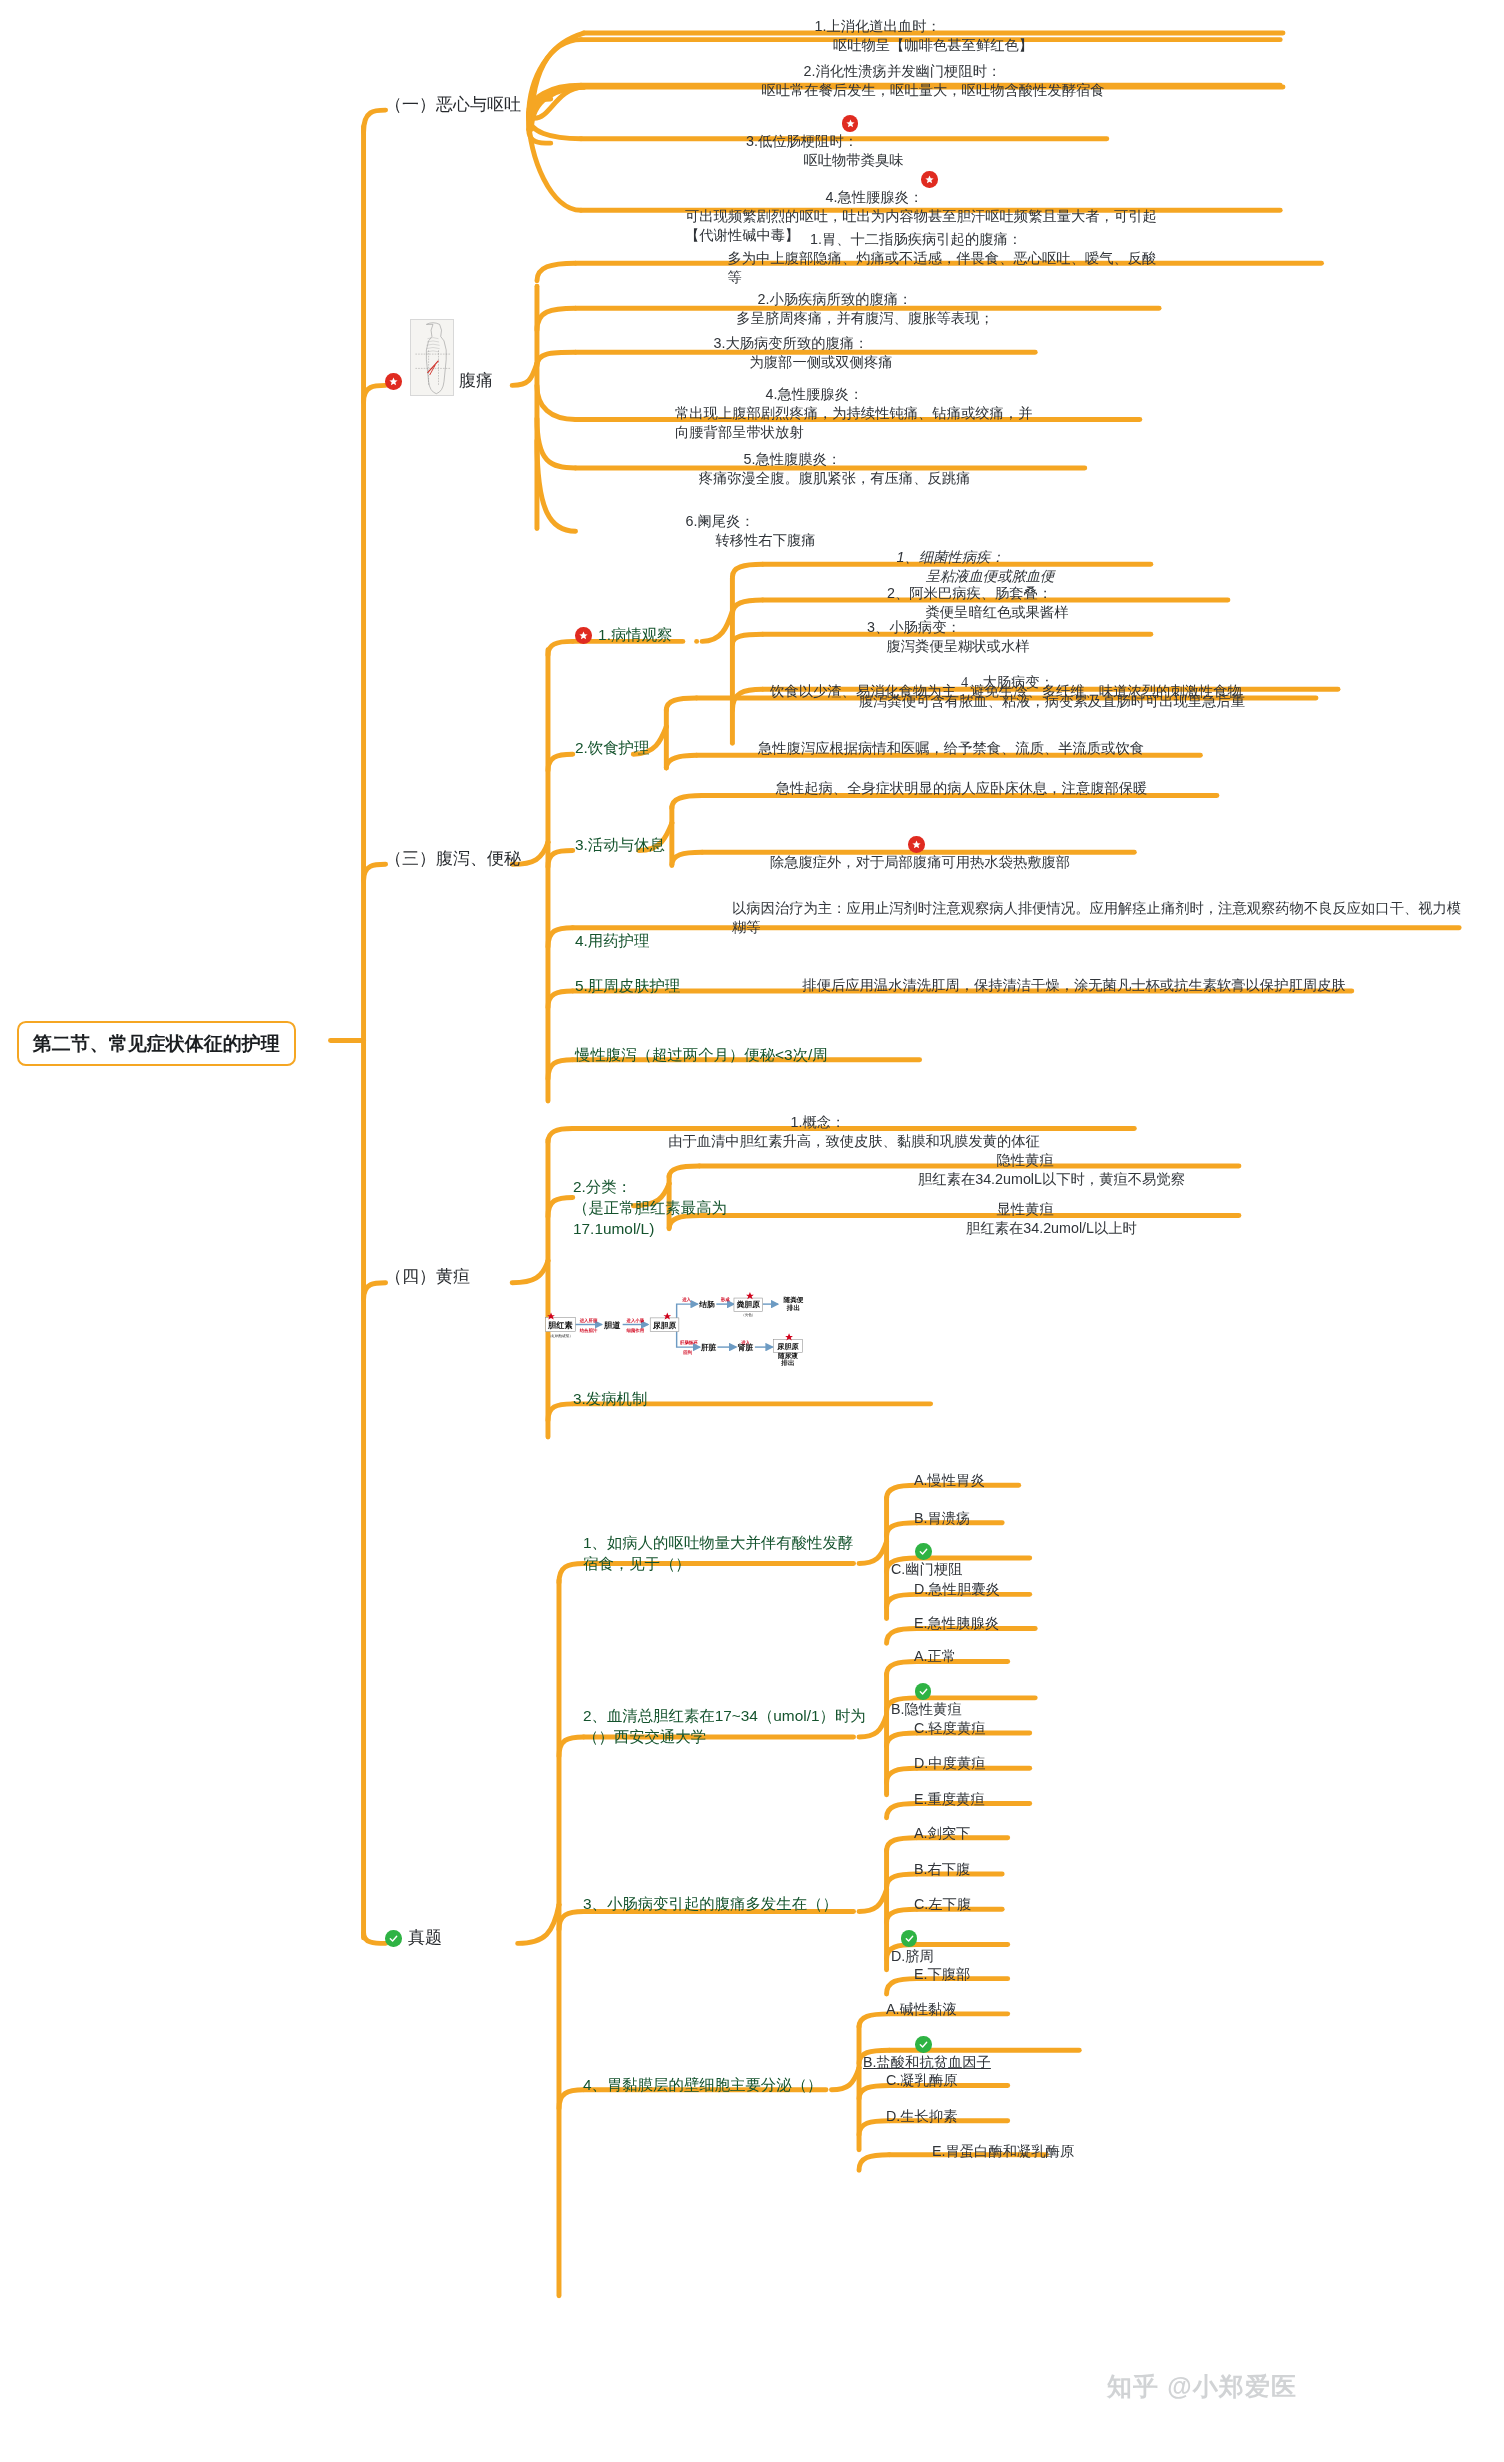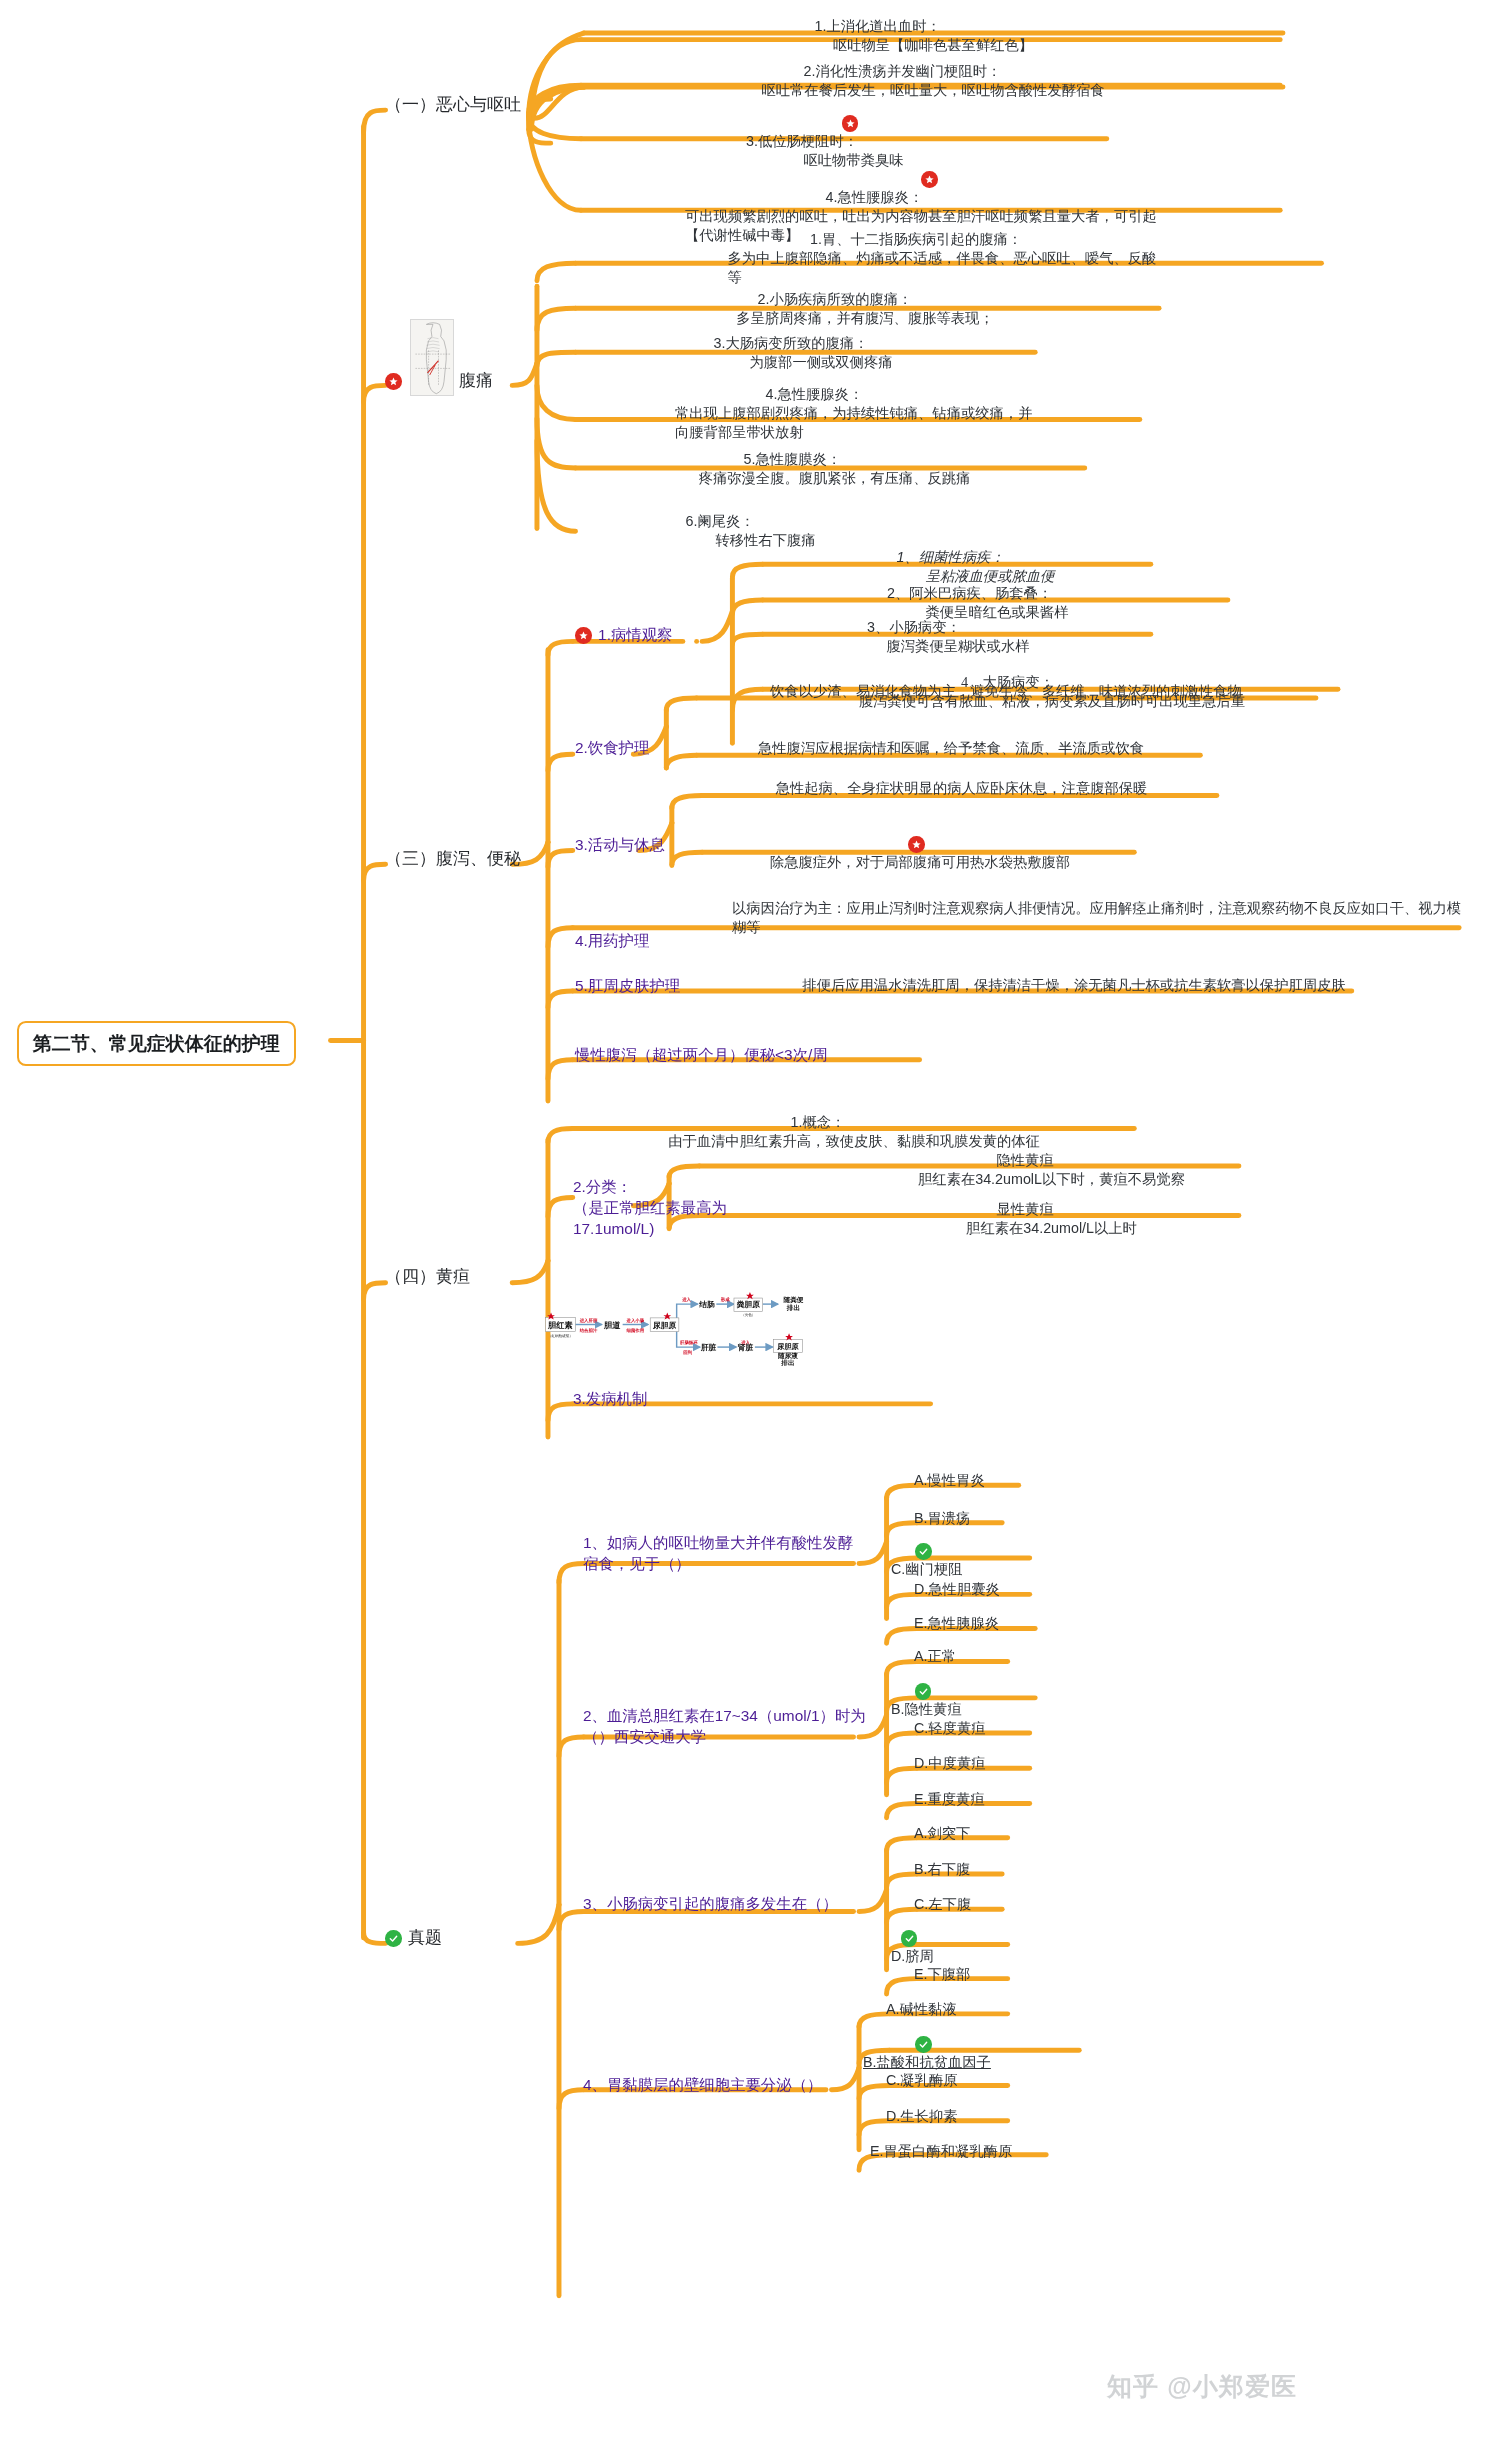--- a/index.html
+++ b/index.html
@@ -37,21 +37,21 @@
     border-radius: 8.8px;
     background: #ffffff;
     padding: 7.7px 14.3px;
     font-weight: bold;
     font-size: 19px;
     color: #1b1e21;
   }
   
   .lvl1 { font-size: 17px; color: #26292d; }
   
-  .lvl2 { font-size: 15.4px; color: #4c1d95; }
+  .lvl2 { font-size: 15.4px; color: #14532d; }
   
   .lvl3 { font-size: 14.3px; color: #303439; }
   .lvl4 { font-size: 14.3px; color: #303439; }
 
   
   .pair { position: absolute; display: flex; align-items: center; flex-direction: column; }
   .pair .lab { display: inline-block; }
   .pair .desc { display: inline-block; }
 
   
@@ -631,20 +631,20 @@
         </svg>
     </span>
     <span class="desc">B.盐酸和抗贫血因子</span>
   </div>
   <div class="pair lvl3" style="left:886px; top:2071px;">
     <span class="desc">C.凝乳酶原</span>
   </div>
   <div class="pair lvl3" style="left:886px; top:2107px;">
     <span class="desc">D.生长抑素</span>
   </div>
-  <div class="pair lvl3" style="left:870px; top:2142px;justify-content:flex-end;">
+  <div class="pair lvl3" style="left:932px; top:2142px;justify-content:flex-end;">
     <span class="desc">E.胃蛋白酶和凝乳酶原</span>
   </div>
 
   <div class="watermark" style="left:1107px; top:2370px;">知乎 @小郑爱医</div>
 
 </div>
 
 
 </body></html>

